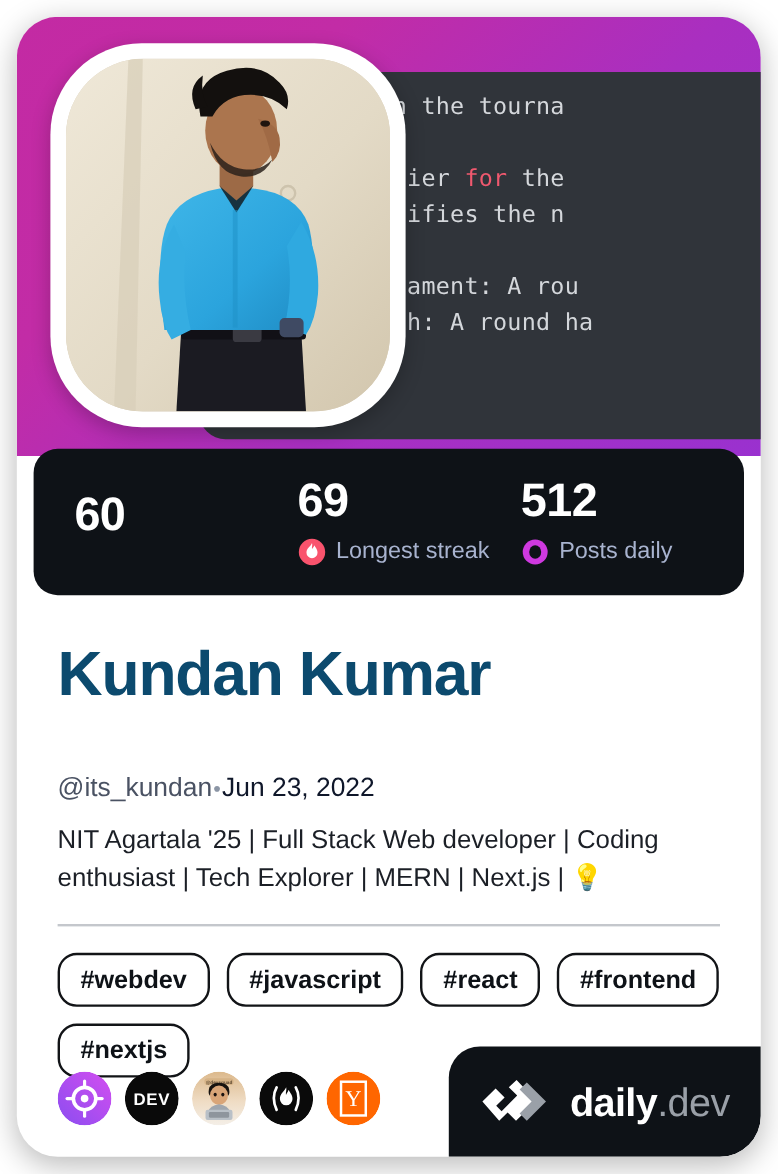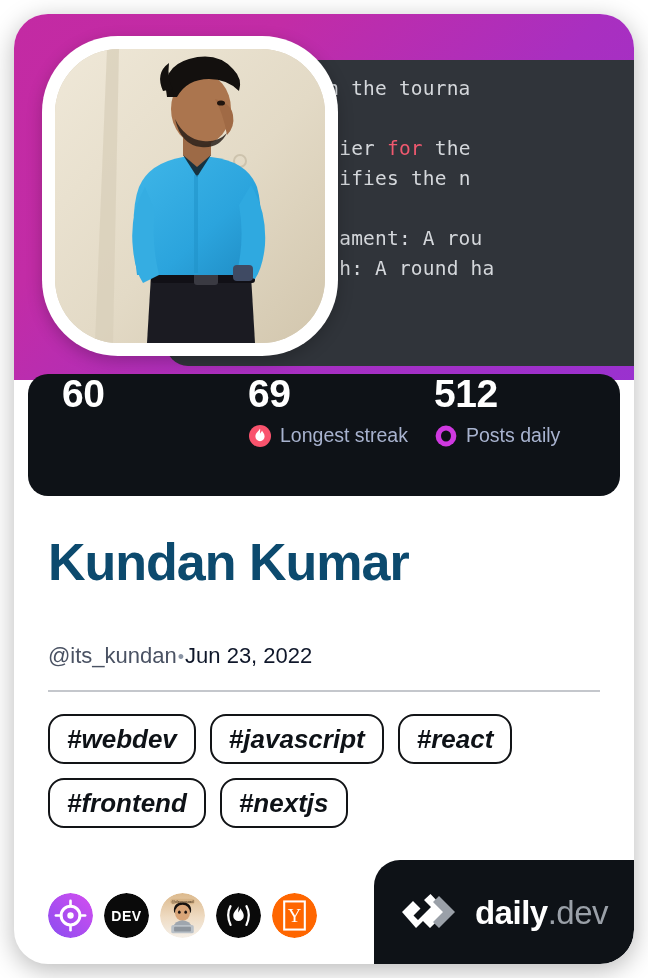--- a/index.html
+++ b/index.html
@@ -69,20 +69,21 @@
   }
   #avatar-img svg{display:block;width:100%;height:100%;}
 
   
   #stats{
     position:absolute;left:14px;top:360px;
     width:592px;height:122px;
     background:#0e1217;
     border-radius:20px;
     display:flex;
+    align-items:center;
     box-sizing:border-box;
     padding:0 0 0 34px;
   }
   .stat{width:186px;}
   .stat-value{
     font-size:39px;font-weight:700;color:#ffffff;
     line-height:1;letter-spacing:-.5px;
     margin-bottom:11px;
   }
   .stat-row{display:flex;align-items:center;gap:8px;}
@@ -115,43 +116,42 @@
 
   
   #tags{
     margin:22px 34px 0 34px;
     display:flex;flex-wrap:wrap;gap:14px;
   }
   .tag{
     border:2px solid #121417;
     border-radius:16px;
     padding:10px 17px;
-    font-size:26px;font-weight:700;color:#0e1217;
+    font-size:21px;font-weight:700;color:#0e1217;
     line-height:1;
     background:#fff;
-    font-style:italic;
   }
 
   
   #footer{
     position:absolute;left:0;bottom:0;width:620px;height:96px;
   }
   #sources{
     position:absolute;left:34px;bottom:26px;
     display:flex;gap:11px;align-items:center;
   }
   .src{
     width:45px;height:45px;border-radius:50%;
     overflow:hidden;display:block;
   }
   .src svg{display:block;width:100%;height:100%;}
 
   #brand{
     position:absolute;right:0;bottom:0;
-    width:260px;height:104px;
+    width:260px;height:92px;
     background:#0e1217;
     border-top-left-radius:26px;
     border-bottom-right-radius:34px;
     display:flex;align-items:center;justify-content:center;
     gap:13px;
   }
   #brand-mark{width:62px;height:36px;display:block;}
   #brand-text{
     font-size:33px;font-weight:700;letter-spacing:-.5px;
     line-height:1;color:#ffffff;
@@ -253,20 +253,21 @@
   <div id="body">
 
     <div id="name">Kundan Kumar</div>
 
     <div id="meta">
       <span id="handle">@its_kundan</span>
       <span id="dot">•</span>
       <span id="joined">Jun 23, 2022</span>
     </div>
 
+    <div id="bio">NIT Agartala '25 | Full Stack Web developer | Coding enthusiast | Tech Explorer | MERN | Next.js | 💡</div>
 
     <div id="divider"></div>
 
     <div id="tags">
       <span class="tag">#webdev</span>
       <span class="tag">#javascript</span>
       <span class="tag">#react</span>
       <span class="tag">#frontend</span>
       <span class="tag">#nextjs</span>
     </div>

